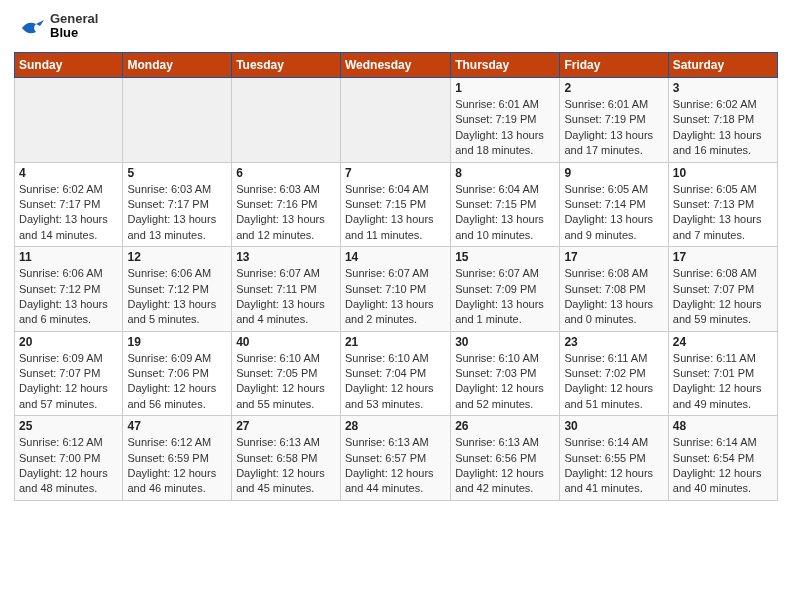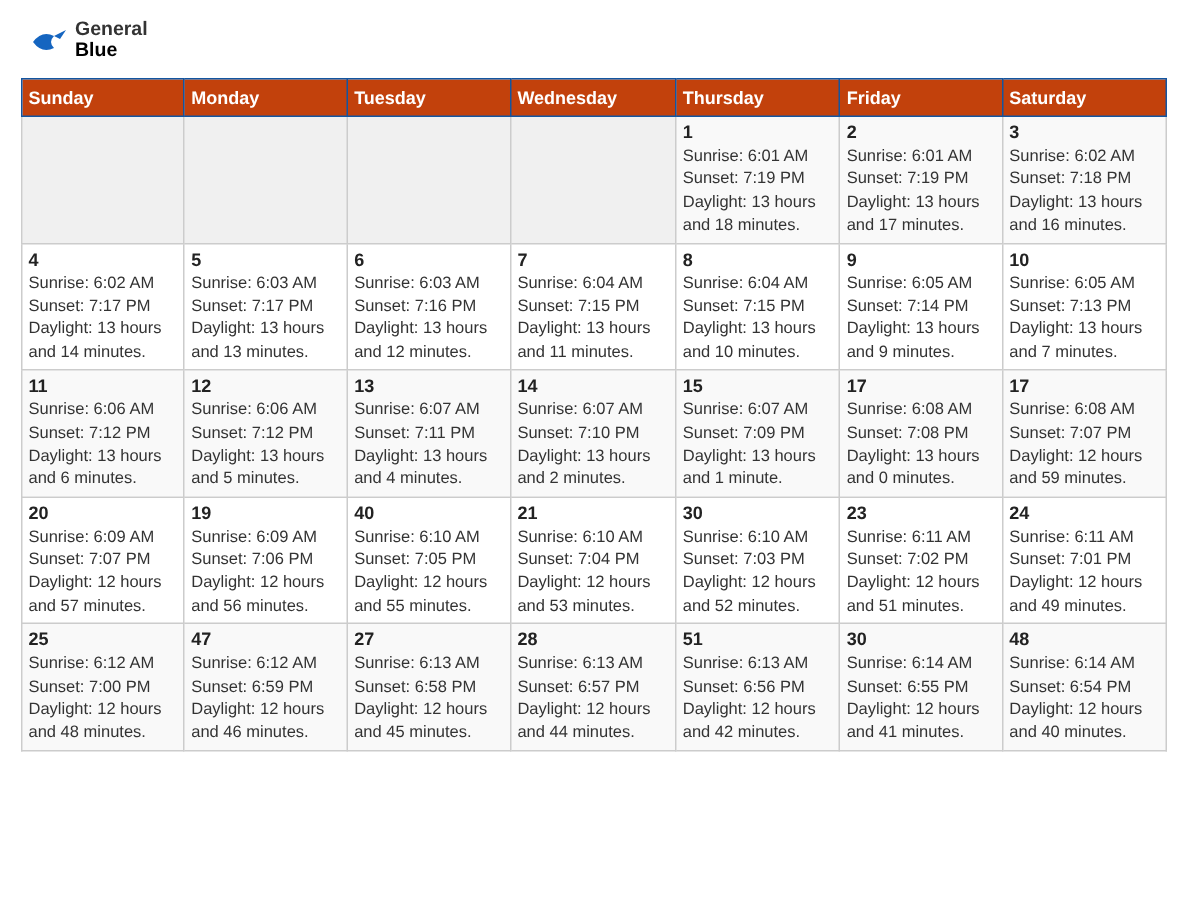--- a/index.html
+++ b/index.html
@@ -233,21 +233,21 @@
           </td>
           <td>
             <div class="day-number">27</div>
             <div class="day-info">Sunrise: 6:13 AM<br>Sunset: 6:58 PM<br>Daylight: 12 hours<br>and 45 minutes.</div>
           </td>
           <td>
             <div class="day-number">28</div>
             <div class="day-info">Sunrise: 6:13 AM<br>Sunset: 6:57 PM<br>Daylight: 12 hours<br>and 44 minutes.</div>
           </td>
           <td>
-            <div class="day-number">51</div>
+            <div class="day-number">26</div>
             <div class="day-info">Sunrise: 6:13 AM<br>Sunset: 6:56 PM<br>Daylight: 12 hours<br>and 42 minutes.</div>
           </td>
           <td>
             <div class="day-number">30</div>
             <div class="day-info">Sunrise: 6:14 AM<br>Sunset: 6:55 PM<br>Daylight: 12 hours<br>and 41 minutes.</div>
           </td>
           <td>
             <div class="day-number">48</div>
             <div class="day-info">Sunrise: 6:14 AM<br>Sunset: 6:54 PM<br>Daylight: 12 hours<br>and 40 minutes.</div>
           </td>

